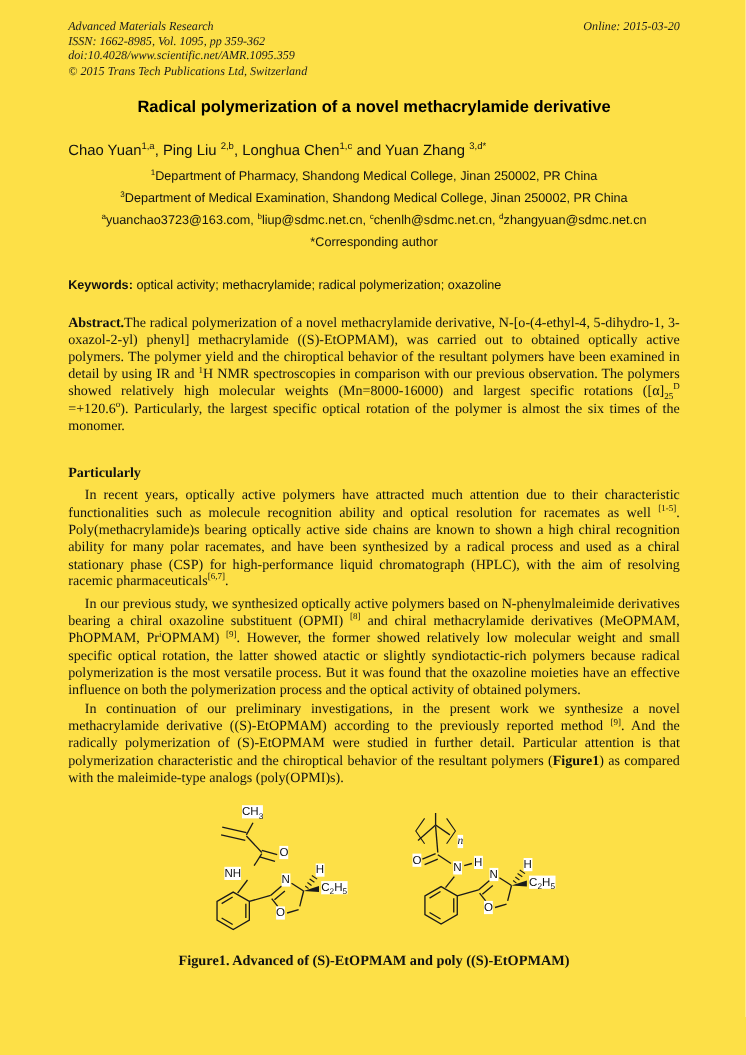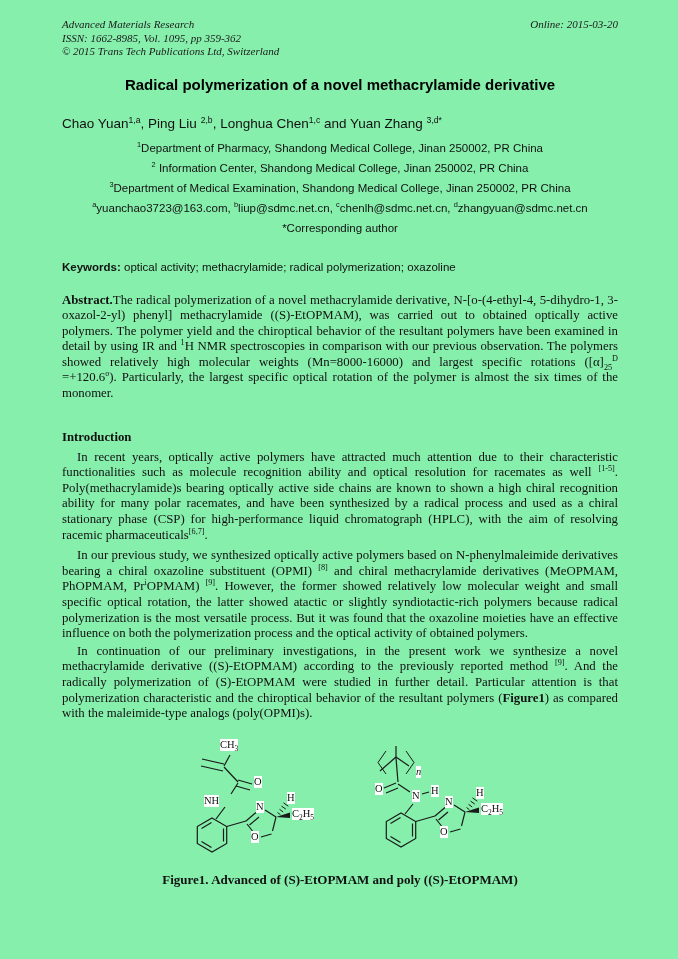--- a/index.html
+++ b/index.html
@@ -1,19 +1,19 @@
 <!DOCTYPE html>
 <html><head>
 <meta charset="utf-8">
 <style>
   html,body{margin:0;padding:0;background:#ffffff;}
   .page{
     position:relative;
     width:678px;height:959px;
-    background:#86efac;color:#111;
+    background:#fde047;color:#111;
     font-family:"Liberation Serif", serif;
     box-sizing:border-box;
     padding:18px 60px 0 62px;
     overflow:hidden;
   }
   
   .hdr{display:flex;justify-content:space-between;align-items:flex-start;
        font:italic 11px/13.5px "Liberation Serif", serif;color:#1a1a1a;}
   .hdr-left div{white-space:nowrap;}
   
@@ -36,60 +36,60 @@
   .p3{margin-top:2px;}
   sup{font-size:0.64em;line-height:0;vertical-align:super;}
   sub{font-size:0.64em;line-height:0;vertical-align:sub;}
   b{font-weight:bold;}
   
   .figure-row{margin-top:20px;display:flex;justify-content:center;gap:34px;}
   .molecule{position:relative;height:120px;}
   .mol-a{width:150px;}
   .mol-b{width:160px;}
   .molecule svg{position:absolute;left:0;top:0;}
-  .chem-label{position:absolute;font-family:Liberation Serif, serif;
+  .chem-label{position:absolute;font-family:Liberation Sans, sans-serif;
               font-size:10.5px;line-height:12px;color:#111;white-space:nowrap;background:#fff;}
   .chem-label sub{font-size:7.5px;vertical-align:sub;line-height:0;}
   .chem-n{font-style:italic;font-family:"Liberation Serif", serif;}
   .caption{margin-top:10px;text-align:center;font-weight:bold;font-size:13px;line-height:16px;}
   .bond{stroke:#1a1a1a;stroke-width:1.2;fill:none;}
   .bond-thin{stroke:#1a1a1a;stroke-width:1;fill:none;}
   .wedge{fill:#1a1a1a;stroke:none;}
 </style>
 </head>
 <body>
 
 <div class="page">
 
   <div class="hdr">
     <div class="hdr-left">
       <div>Advanced Materials Research</div>
       <div>ISSN: 1662-8985, Vol. 1095, pp 359-362</div>
+      <div>doi:10.4028/www.scientific.net/AMR.1095.359</div>
       <div>© 2015 Trans Tech Publications Ltd, Switzerland</div>
     </div>
     <div class="hdr-right">Online: 2015-03-20</div>
   </div>
 
   <h1 class="title">Radical polymerization of a novel methacrylamide derivative</h1>
 
   <div class="authors">Chao Yuan<sup>1,a</sup>, Ping Liu <sup>2,b</sup>, Longhua Chen<sup>1,c</sup> and Yuan Zhang <sup>3,d*</sup></div>
 
   <div class="affils">
     <div><sup>1</sup>Department of Pharmacy, Shandong Medical College, Jinan 250002, PR China</div>
-    <div><sup>2</sup> Information Center, Shandong Medical College, Jinan 250002, PR China</div>
     <div><sup>3</sup>Department of Medical Examination, Shandong Medical College, Jinan 250002, PR China</div>
     <div><sup>a</sup>yuanchao3723@163.com, <sup>b</sup>liup@sdmc.net.cn, <sup>c</sup>chenlh@sdmc.net.cn, <sup>d</sup>zhangyuan@sdmc.net.cn</div>
     <div>*Corresponding author</div>
   </div>
 
   <div class="keywords"><b>Keywords:</b> optical activity; methacrylamide; radical polymerization; oxazoline</div>
 
   <p class="para abstract"><b>Abstract.</b>The radical polymerization of a novel methacrylamide derivative, N-[o-(4-ethyl-4, 5-dihydro-1, 3-oxazol-2-yl) phenyl] methacrylamide ((S)-EtOPMAM), was carried out to obtained optically active polymers. The polymer yield and the chiroptical behavior of the resultant polymers have been examined in detail by using IR and <sup>1</sup>H NMR spectroscopies in comparison with our previous observation. The polymers showed relatively high molecular weights (Mn=8000-16000) and largest specific rotations ([α]<sub>25</sub><sup>D</sup> =+120.6<sup>o</sup>). Particularly, the largest specific optical rotation of the polymer is almost the six times of the monomer.</p>
 
-  <div class="section-heading">Introduction</div>
+  <div class="section-heading">Particularly</div>
 
   <p class="para indent p1">In recent years, optically active polymers have attracted much attention due to their characteristic functionalities such as molecule recognition ability and optical resolution for racemates as well <sup>[1-5]</sup>. Poly(methacrylamide)s bearing optically active side chains are known to shown a high chiral recognition ability for many polar racemates, and have been synthesized by a radical process and used as a chiral stationary phase (CSP) for high-performance liquid chromatograph (HPLC), with the aim of resolving racemic pharmaceuticals<sup>[6,7]</sup>.</p>
   <p class="para indent p2">In our previous study, we synthesized optically active polymers based on N-phenylmaleimide derivatives bearing a chiral oxazoline substituent (OPMI) <sup>[8]</sup> and chiral methacrylamide derivatives (MeOPMAM, PhOPMAM, Pr<sup>i</sup>OPMAM) <sup>[9]</sup>. However, the former showed relatively low molecular weight and small specific optical rotation, the latter showed atactic or slightly syndiotactic-rich polymers because radical polymerization is the most versatile process. But it was found that the oxazoline moieties have an effective influence on both the polymerization process and the optical activity of obtained polymers.</p>
   <p class="para indent p3">In continuation of our preliminary investigations, in the present work we synthesize a novel methacrylamide derivative ((S)-EtOPMAM) according to the previously reported method <sup>[9]</sup>. And the radically polymerization of (S)-EtOPMAM were studied in further detail. Particular attention is that polymerization characteristic and the chiroptical behavior of the resultant polymers (<b>Figure1</b>) as compared with the maleimide-type analogs (poly(OPMI)s).</p>
 
   <div class="figure-row">
 
     <div class="molecule mol-a">
       <svg width="150" height="120" viewBox="0 0 150 120">
 

